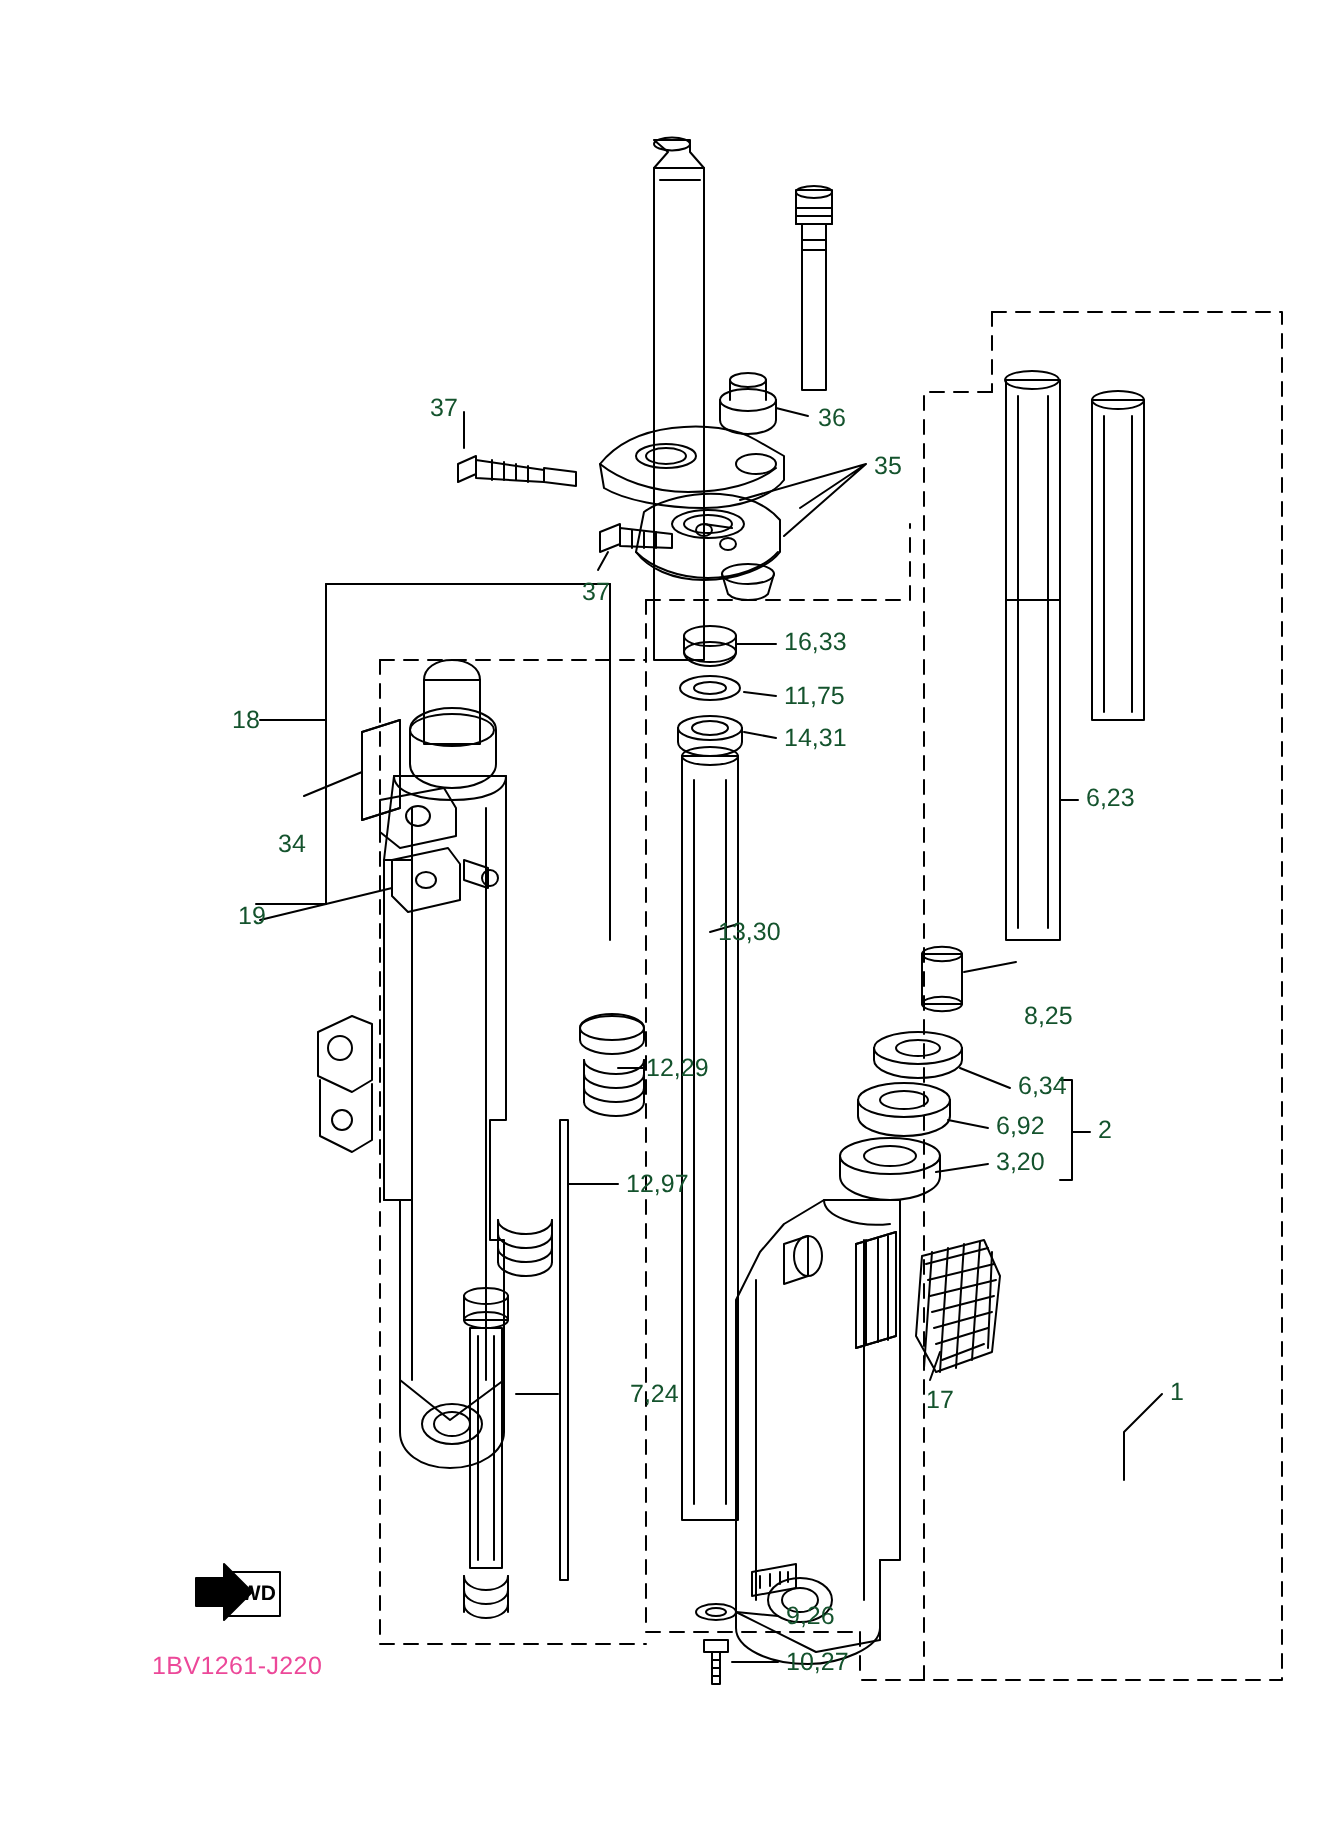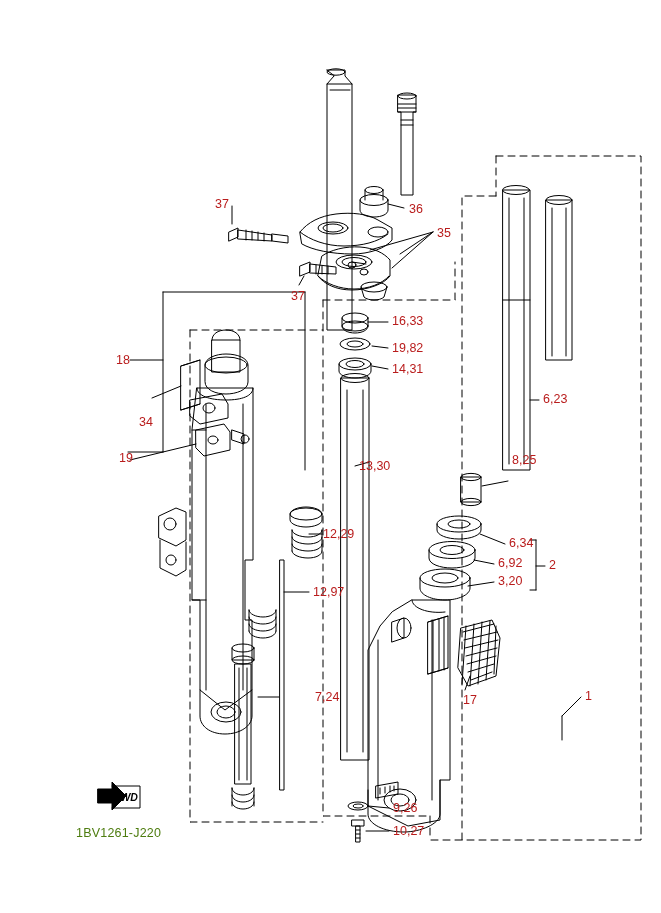--- a/index.html
+++ b/index.html
@@ -18,39 +18,38 @@
     position: absolute;
     left: 0;
     top: 0;
     width: 661px;
     height: 913px;
   }
   .callout {
     position: absolute;
     font-family: "Liberation Sans", sans-serif;
     font-size: 12.5px;
-    color: #b91c1c;
+    color: #14532d;
     white-space: nowrap;
     line-height: 13px;
   }
   .partcode {
     position: absolute;
     font-family: "Liberation Sans", sans-serif;
     font-size: 12.5px;
-    color: #4d7c0f;
+    color: #ec4899;
     white-space: nowrap;
     letter-spacing: 0.2px;
   }
   .fwd-label {
     position: absolute;
     font-family: "Liberation Sans", sans-serif;
     font-size: 10.5px;
     font-weight: bold;
     color: #000000;
-    font-style: italic;
   }
   svg { display: block; }
 </style>
 </head>
 <body>
 
 <div id="diagram-root">
 
   <svg width="661" height="913" viewBox="0 0 661 913">
     <g fill="none" stroke="#000000" stroke-width="1" stroke-linejoin="round" stroke-linecap="round">
@@ -302,28 +301,28 @@
       <path d="M98,789 L112,789 L112,782 L126,796 L112,810 L112,803 L98,803 Z" fill="#000000" stroke="#000000"></path>
       <path d="M112,786 L140,786 L140,808 L112,808" fill="none"></path>
     </g>
   </svg>
 
   <span class="callout" style="left:215px; top:198px;">37</span>
   <span class="callout" style="left:409px; top:203px;">36</span>
   <span class="callout" style="left:437px; top:227px;">35</span>
   <span class="callout" style="left:291px; top:290px;">37</span>
   <span class="callout" style="left:392px; top:315px;">16,33</span>
-  <span class="callout" style="left:392px; top:342px;">19,82</span>
+  <span class="callout" style="left:392px; top:342px;">11,75</span>
   <span class="callout" style="left:392px; top:363px;">14,31</span>
   <span class="callout" style="left:116px; top:354px;">18</span>
   <span class="callout" style="left:139px; top:392px;margin-top:24px;">34</span>
   <span class="callout" style="left:543px; top:393px;">6,23</span>
   <span class="callout" style="left:359px; top:460px;">13,30</span>
   <span class="callout" style="left:119px; top:452px;">19</span>
-  <span class="callout" style="left:512px; top:454px;">8,25</span>
+  <span class="callout" style="left:512px; top:502px;">8,25</span>
   <span class="callout" style="left:323px; top:528px;">12,29</span>
   <span class="callout" style="left:509px; top:537px;">6,34</span>
   <span class="callout" style="left:498px; top:557px;">6,92</span>
   <span class="callout" style="left:498px; top:575px;">3,20</span>
   <span class="callout" style="left:549px; top:559px;">2</span>
   <span class="callout" style="left:313px; top:586px;">12,97</span>
   <span class="callout" style="left:463px; top:694px;">17</span>
   <span class="callout" style="left:585px; top:690px;">1</span>
   <span class="callout" style="left:283px; top:691px;padding-left:32px;">7,24</span>
   <span class="callout" style="left:393px; top:802px;">9,26</span>

